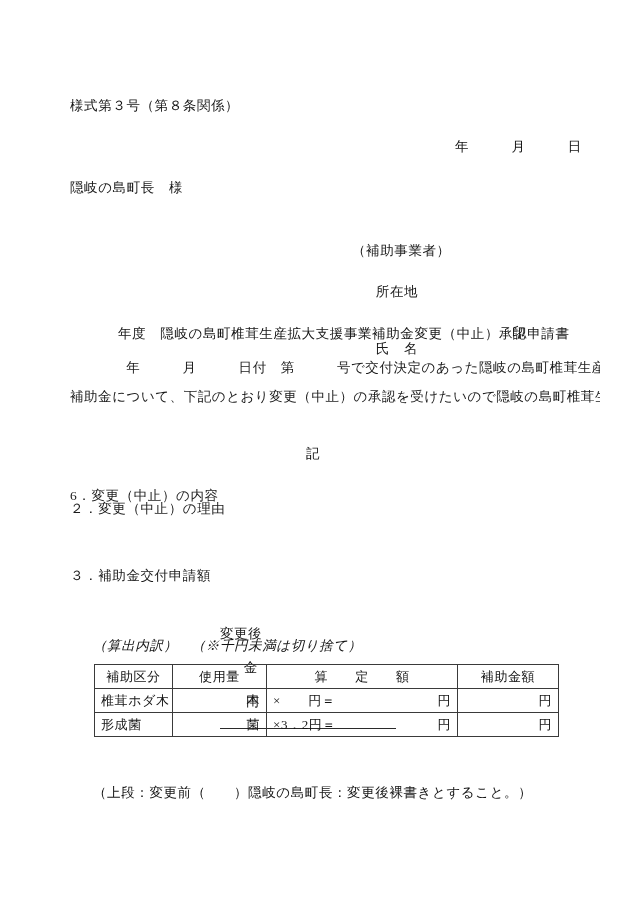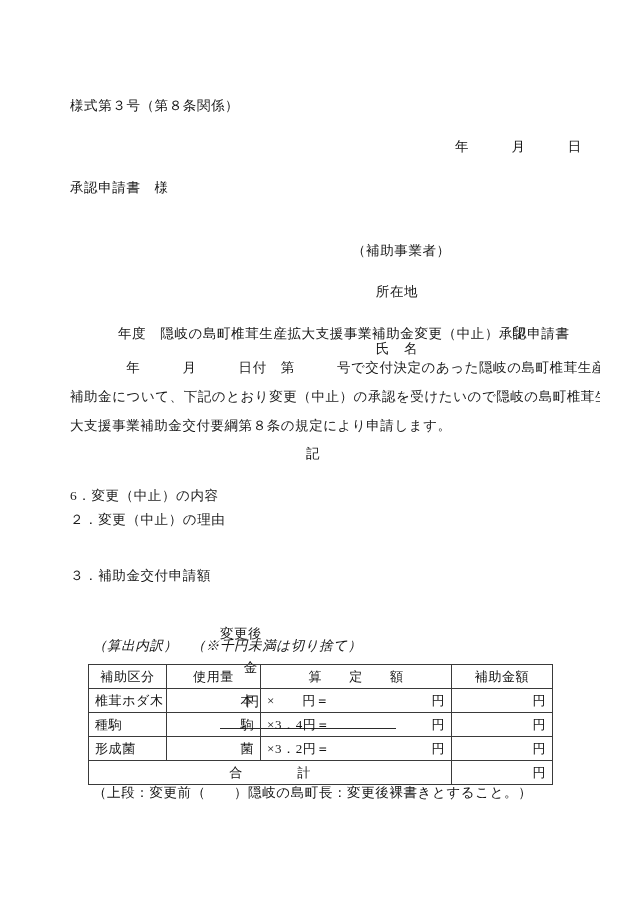--- a/index.html
+++ b/index.html
@@ -63,21 +63,21 @@
     letter-spacing: 0.55px;
     margin-bottom: 11px;
   }
 
   
   #ki-mark { left: 306px; top: 447px; }
 
   
   .item { font-size: 13.5px; white-space: pre; letter-spacing: 0.6px; }
   #item-1 { left: 70px; top: 487px; }
-  #item-2 { left: 70px; top: 511px; }
+  #item-2 { left: 70px; top: 500px; }
   #item-3 { left: 70px; top: 567px; }
 
   
   .amount-row {
     position: absolute;
     font-size: 13.5px;
     white-space: pre;
     letter-spacing: 0.6px;
     left: 204px;
   }
@@ -92,21 +92,21 @@
   .amt-kin .kin { display: inline-block; width: 14px; }
   .amt-kin .blank { display: inline-block; width: 152px; }
   .amt-kin .yen { display: inline-block; width: 16px; text-align: right; }
 
   
   #breakdown-note { left: 93px; top: 639px; font-style: italic; }
 
   
   #calc-table {
     position: absolute;
-    left: 88px;
+    left: 94px;
     top: 664px;
     width: 464px;
     border-collapse: collapse;
     table-layout: fixed;
   }
   #calc-table td, #calc-table th {
     border: 1px solid #3a3a3a;
     font-size: 13px;
     font-weight: normal;
     letter-spacing: 0.6px;
@@ -136,39 +136,38 @@
 </style>
 </head>
 <body>
 
 <div id="page">
 
   <div class="abs txt" id="form-no">様式第３号（第８条関係）</div>
 
   <div class="abs txt" id="date-line">年　　　月　　　日</div>
 
-  <div class="abs txt" id="addressee">承認申請書　様</div>
+  <div class="abs txt" id="addressee">隠岐の島町長　様</div>
 
   <div class="abs" id="applicant-group">
     <div class="row">（補助事業者）</div>
     <div class="row">
       <span>所在地</span>
     </div>
     <div class="row">
       <span>氏　名</span>
       <span id="applicant-seal">印</span>
     </div>
   </div>
 
   <div class="abs txt" id="doc-title">年度　隠岐の島町椎茸生産拡大支援事業補助金変更（中止）承認申請書</div>
 
   <div class="abs" id="body-para">
     <div class="line">　　　　年　　　月　　　日付　第　　　号で交付決定のあった隠岐の島町椎茸生産拡大支援事業</div>
     <div class="line">補助金について、下記のとおり変更（中止）の承認を受けたいので隠岐の島町椎茸生産拡</div>
-    <div class="line">大支援事業補助金交付要綱第８条の規定により申請します。</div>
   </div>
 
   <div class="abs txt" id="ki-mark">記</div>
 
   <div class="abs item" id="item-1">6．変更（中止）の内容</div>
   <div class="abs item" id="item-2">２．変更（中止）の理由</div>
   <div class="abs item" id="item-3">３．補助金交付申請額</div>
 
 
   <div class="amount-row" id="amount-after">
@@ -198,33 +197,23 @@
       </tr>
     </thead>
     <tbody>
       <tr>
         <td class="cell-left">椎茸ホダ木</td>
         <td class="cell-right">本</td>
         <td class="calc-cell"><span class="expr">×　　円＝</span><span class="res-yen">円</span></td>
         <td class="cell-right">円</td>
       </tr>
       <tr>
-        <td class="cell-left">種駒</td>
-        <td class="cell-right">駒</td>
-        <td class="calc-cell"><span class="expr">×3．4円＝</span><span class="res-yen">円</span></td>
-        <td class="cell-right">円</td>
-      </tr>
-      <tr>
         <td class="cell-left">形成菌</td>
         <td class="cell-right">菌</td>
         <td class="calc-cell"><span class="expr">×3．2円＝</span><span class="res-yen">円</span></td>
         <td class="cell-right">円</td>
       </tr>
-      <tr class="total-row">
-        <td class="cell-center" colspan="3">合　　　　計</td>
-        <td class="cell-right">円</td>
-      </tr>
     </tbody>
   </table>
 
   <div class="abs txt" id="footnote">（上段：変更前（　　）隠岐の島町長：変更後裸書きとすること。）</div>
 
 </div>
 
 </body></html>

